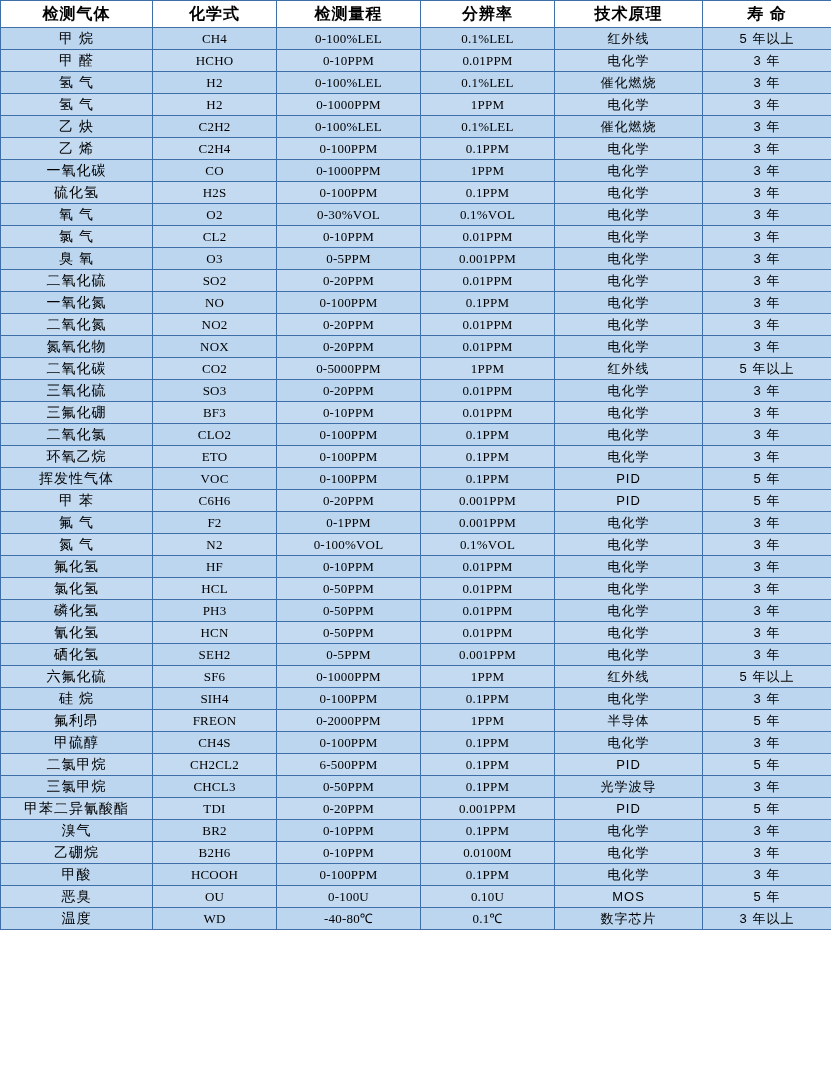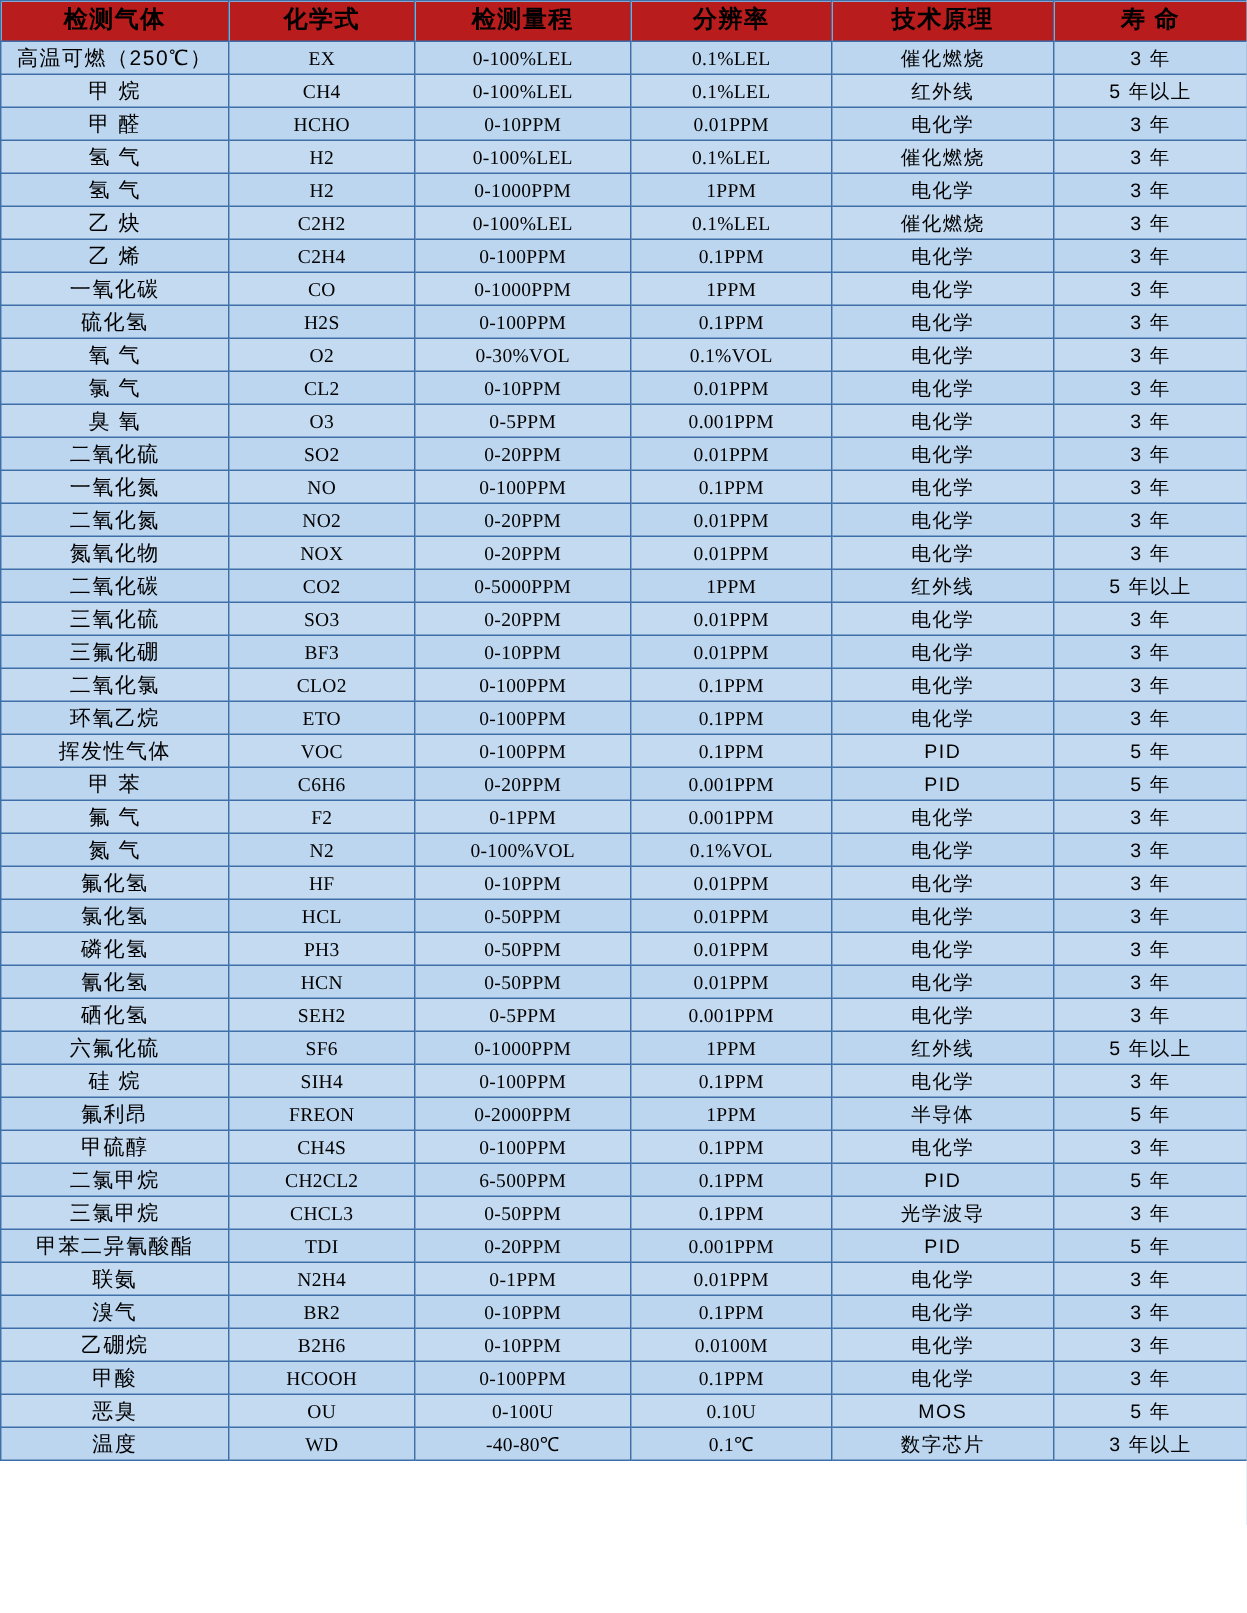--- a/index.html
+++ b/index.html
@@ -31,21 +31,21 @@
     vertical-align: middle;
     color: #000000;
     background: #bcd6ef;
     padding: 0;
     height: 21px;
     line-height: 21px;
     overflow: hidden;
     white-space: nowrap;
   }
   table.gas-table thead th {
-    background: #b91c1c;
+    background: #ffffff;
     font-weight: bold;
     font-size: 16px;
     height: 26px;
     line-height: 26px;
     letter-spacing: 1px;
   }
   table.gas-table tbody td {
     font-size: 13px;
   }
   table.gas-table tbody td.col-name {
@@ -85,28 +85,20 @@
       <th>检测气体</th>
       <th>化学式</th>
       <th>检测量程</th>
       <th>分辨率</th>
       <th>技术原理</th>
       <th>寿 命</th>
     </tr>
   </thead>
   <tbody id="table-body">
       <tr>
-        <td class="col-name">高温可燃（250℃）</td>
-        <td class="col-formula">EX</td>
-        <td class="col-range">0-100%LEL</td>
-        <td class="col-res">0.1%LEL</td>
-        <td class="col-principle">催化燃烧</td>
-        <td class="col-life">3 年</td>
-      </tr>
-      <tr>
         <td class="col-name">甲 烷</td>
         <td class="col-formula">CH4</td>
         <td class="col-range">0-100%LEL</td>
         <td class="col-res">0.1%LEL</td>
         <td class="col-principle">红外线</td>
         <td class="col-life">5 年以上</td>
       </tr>
       <tr>
         <td class="col-name">甲 醛</td>
         <td class="col-formula">HCHO</td>
@@ -381,28 +373,20 @@
       </tr>
       <tr>
         <td class="col-name">甲苯二异氰酸酯</td>
         <td class="col-formula">TDI</td>
         <td class="col-range">0-20PPM</td>
         <td class="col-res">0.001PPM</td>
         <td class="col-principle">PID</td>
         <td class="col-life">5 年</td>
       </tr>
       <tr>
-        <td class="col-name">联氨</td>
-        <td class="col-formula">N2H4</td>
-        <td class="col-range">0-1PPM</td>
-        <td class="col-res">0.01PPM</td>
-        <td class="col-principle">电化学</td>
-        <td class="col-life">3 年</td>
-      </tr>
-      <tr>
         <td class="col-name">溴气</td>
         <td class="col-formula">BR2</td>
         <td class="col-range">0-10PPM</td>
         <td class="col-res">0.1PPM</td>
         <td class="col-principle">电化学</td>
         <td class="col-life">3 年</td>
       </tr>
       <tr>
         <td class="col-name">乙硼烷</td>
         <td class="col-formula">B2H6</td>

